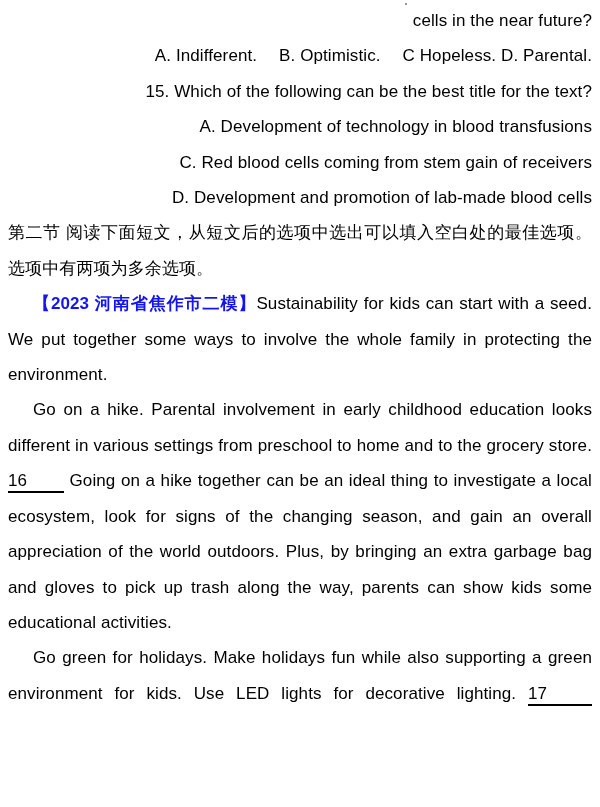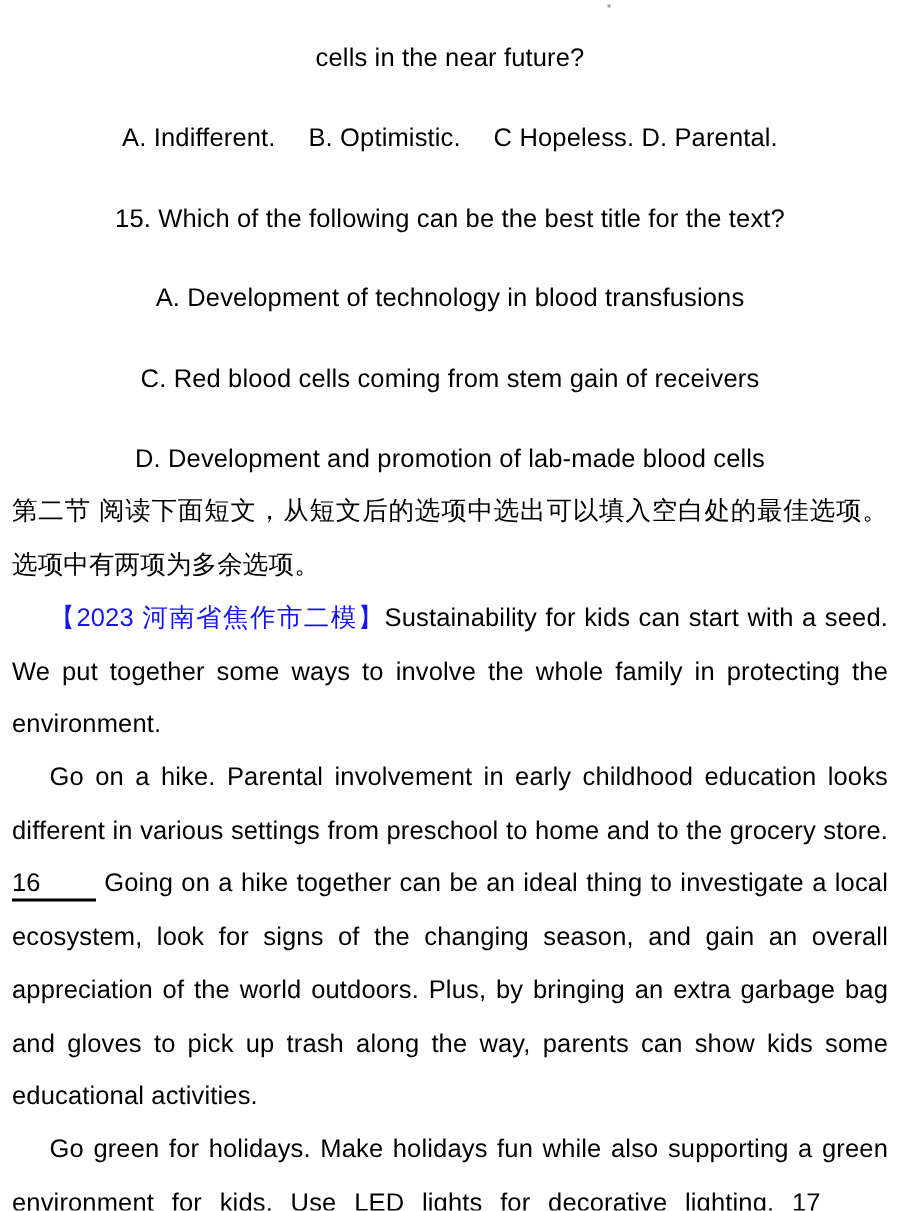--- a/index.html
+++ b/index.html
@@ -22,32 +22,31 @@
     padding: 3px 8px 0 8px;
     background: #ffffff;
   }
   .para {
     margin: 0;
     line-height: 35.4px;
     text-align: justify;
     letter-spacing: 0.1px;
   }
   .single {
-    text-align: center;
-    margin-top: 18px;
+    text-align: right;
   }
   .indent {
     text-indent: 25px;
   }
   .topic {
     text-align: center;
     font-weight: bold;
     margin-top: 6px;
   }
-  .bold { font-weight: normal; margin-top: 20px; }
+  .bold { font-weight: bold; margin-top: 20px; }
   .red  { color: #ff0000; }
   .blue { color: #1414f0; }
   .blank {
     display: inline-block;
     border-bottom: 2px solid #000000;
     line-height: 20px;
     text-indent: 0;
   }
   .blank-16 { min-width: 56px; }
   .blank-17 { min-width: 64px; }

